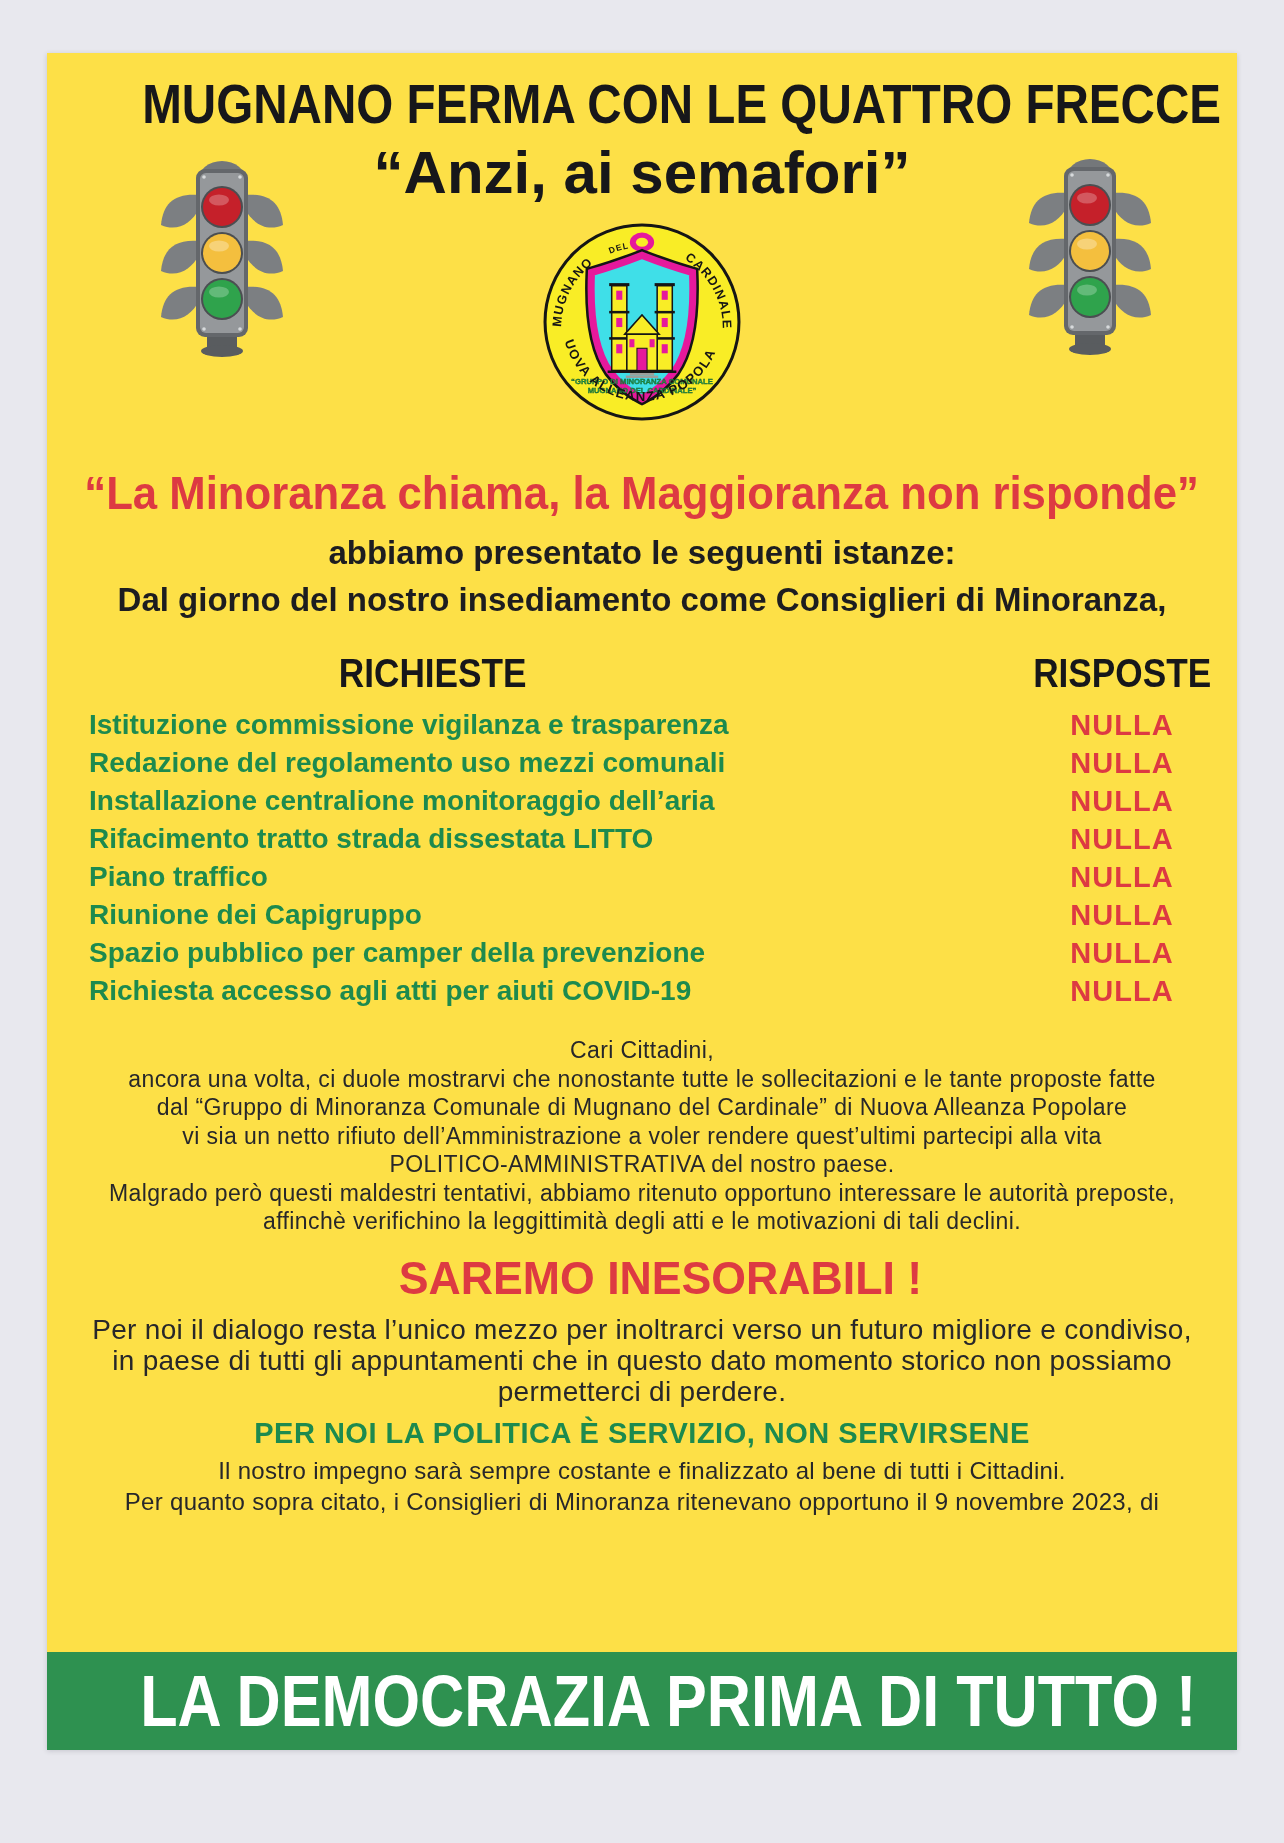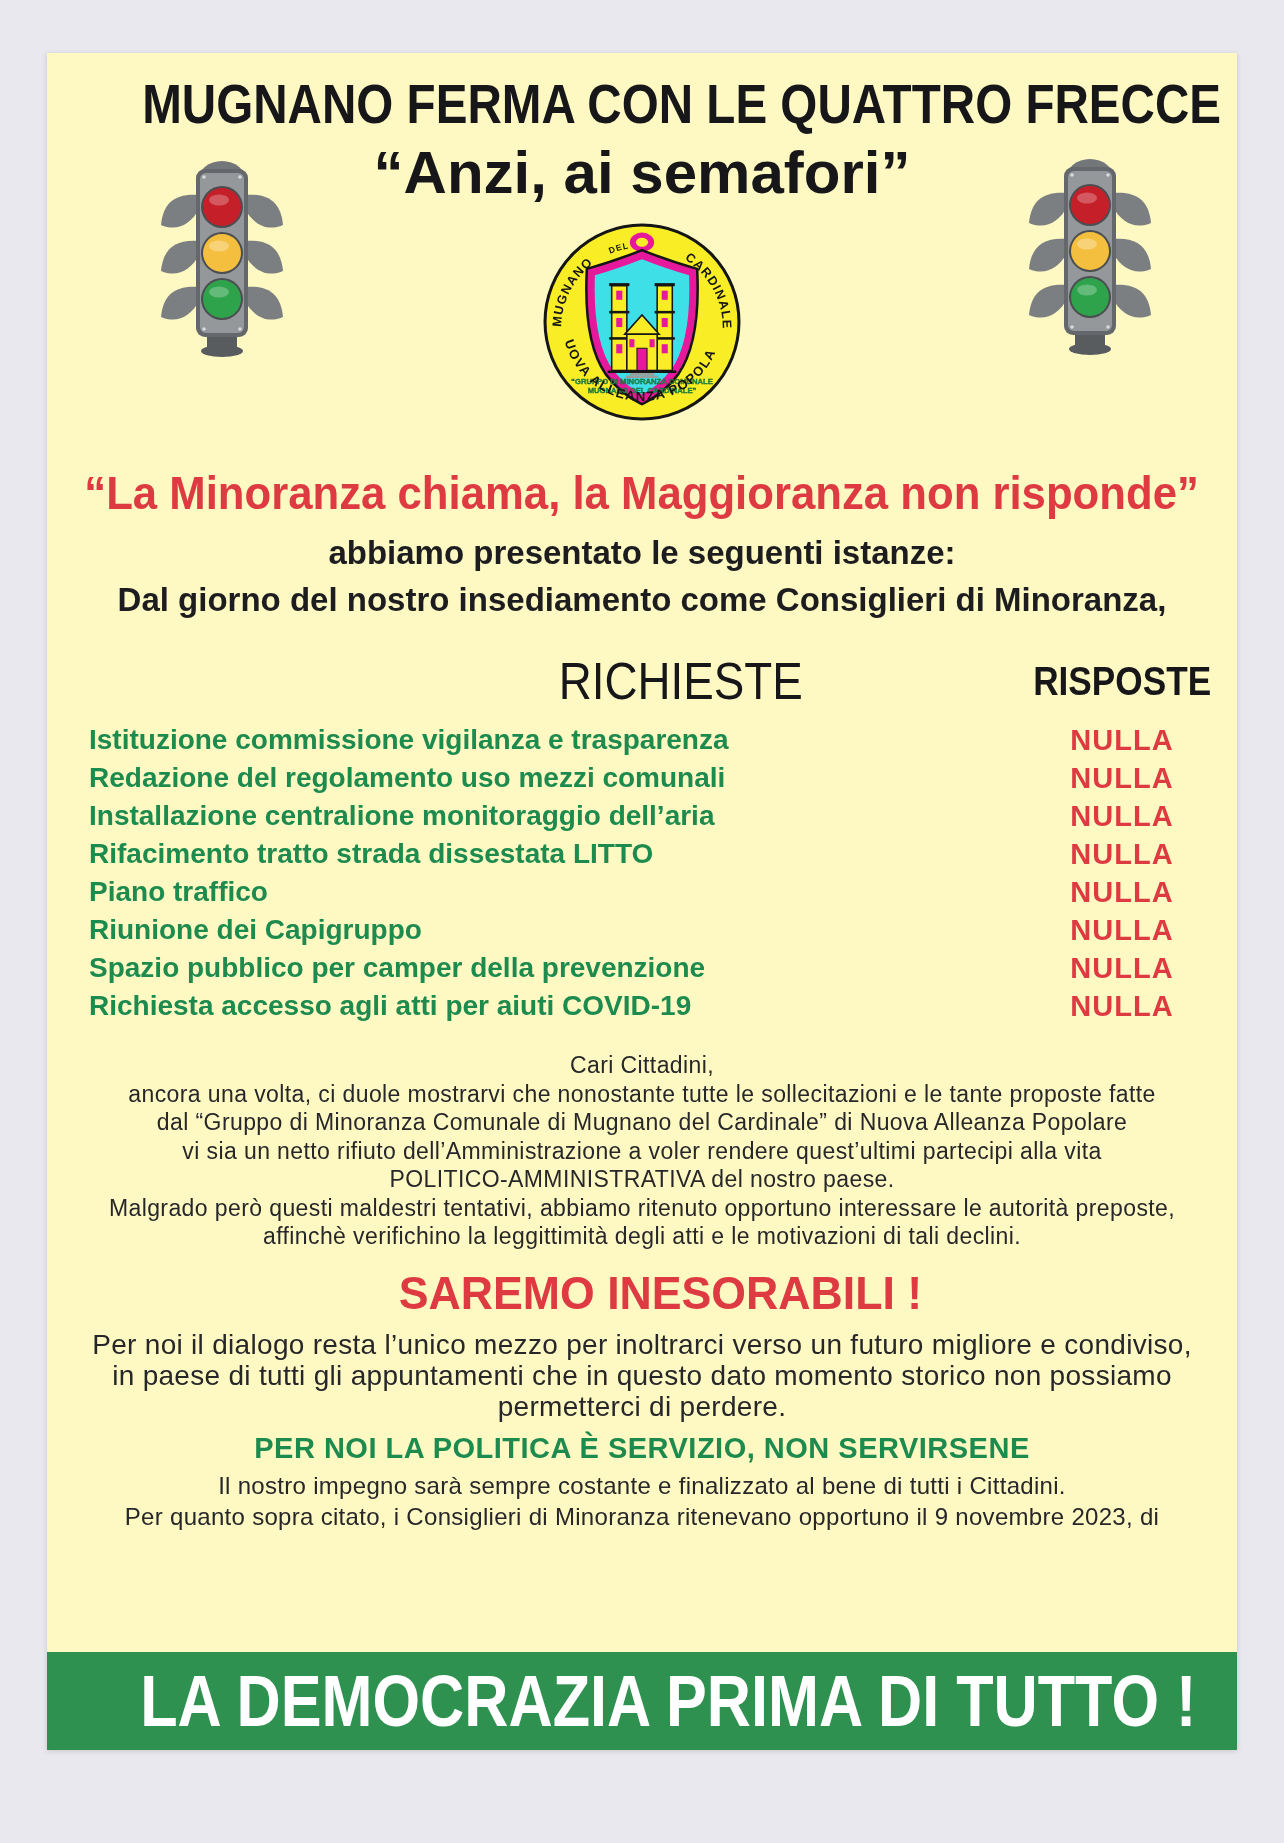--- a/index.html
+++ b/index.html
@@ -6,21 +6,21 @@
   body {
     width:1284px; height:1843px;
     background:#e8e8ee;
     font-family:"Liberation Sans", sans-serif;
     position:relative;
     -webkit-font-smoothing:antialiased;
   }
   .page {
     position:absolute; left:47px; top:53px;
     width:1190px; height:1697px;
-    background:#fef9c3;
+    background:#fde047;
     box-shadow:0 1px 5px rgba(40,40,60,.18);
     overflow:hidden;
     text-align:center;
   }
   .nowrap { white-space:nowrap; display:inline-block; }
   .cx85 { transform:scaleX(.85); transform-origin:50% 50%; }
   .cx95 { transform:scaleX(.95); transform-origin:50% 50%; }
 
   .title {
     margin-top:22px;
@@ -42,21 +42,21 @@
     font-size:46px; line-height:48px; font-weight:bold;
     color:#dd3a42;
   }
   .intro {
     margin-top:12px;
     font-size:33px; line-height:47px; font-weight:bold;
     color:#1d1d20;
   }
 
   .thead { margin-top:28px; display:flex; align-items:center; }
-  .th-left  { width:772px; text-align:right; font-size:52px; font-weight:normal; color:#17171a; }
+  .th-left  { width:772px; text-align:center; font-size:40px; font-weight:bold; color:#17171a; }
   .th-right { width:230px; margin-left:auto; text-align:center; font-size:40px; font-weight:bold; color:#17171a; }
   .th-left > span, .th-right > span { display:inline-block; transform:scaleX(.88); white-space:nowrap; }
 
   .rows { margin-top:10px; }
   .row  { display:flex; height:38px; align-items:center;gap:32px; }
   .req  {
     flex:1; text-align:left; padding-left:42px;
     font-size:28px; font-weight:bold; color:#1d8a4e; white-space:nowrap;
   }
   .resp {

